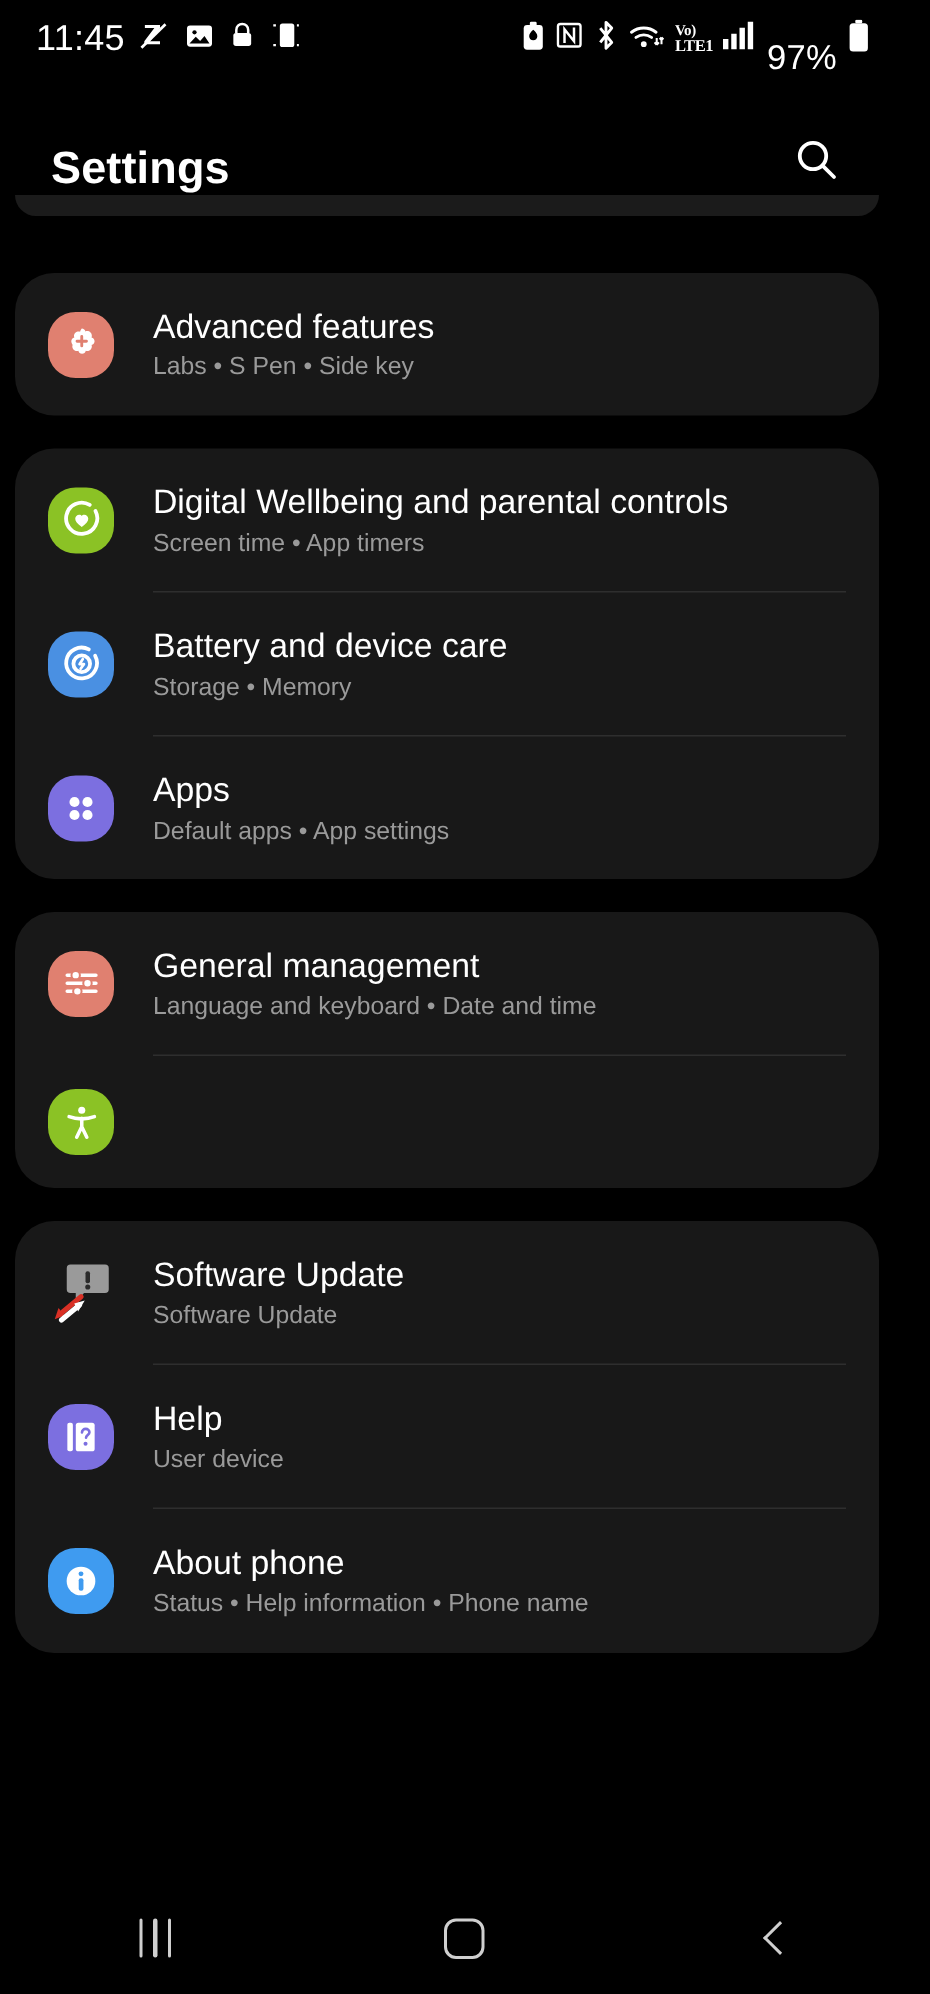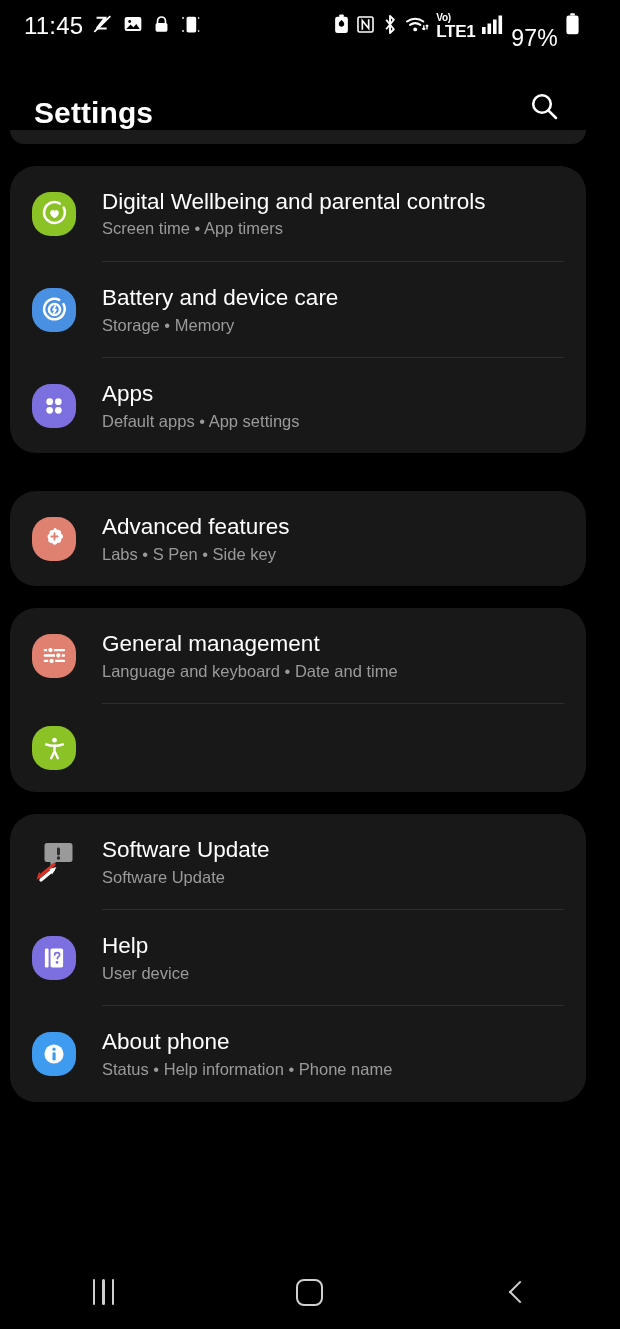--- a/index.html
+++ b/index.html
@@ -138,23 +138,23 @@
       </span>
       <span class="sb-ic">
         <svg width="24" height="20" viewBox="0 0 26 22">
             <path d="M2 8.2a15 15 0 0118 0" stroke="#fff" stroke-width="2.2" fill="none" stroke-linecap="round"></path>
             <path d="M5.3 12a10 10 0 0111.4 0" stroke="#fff" stroke-width="2.2" fill="none" stroke-linecap="round"></path>
             <circle cx="11" cy="17" r="2.1" fill="#fff"></circle>
             <path d="M20.5 12.5v5M20.5 17.5l-1.6-1.8M20.5 17.5l1.6-1.8" stroke="#fff" stroke-width="1.5" fill="none"></path>
             <path d="M24 17v-5M24 12l-1.4 1.6M24 12l1.4 1.6" stroke="#fff" stroke-width="1.5" fill="none"></path>
           </svg>
       </span>
-      <span class="sb-ic" style="display:flex;flex-direction:column;line-height:1;">
+      <span class="sb-ic" style="display:flex;flex-direction:column;line-height:1;font-family:Liberation Serif, serif;">
         <span style="font-size:10px;color:#fff;font-weight:700;letter-spacing:-.3px;">Vo)</span>
-        <span style="font-size:17px;color:#fff;font-weight:700;letter-spacing:-.3px;">LTE1</span>
+        <span style="font-size:11px;color:#fff;font-weight:700;letter-spacing:-.3px;">LTE1</span>
       </span>
       <span class="sb-ic">
         <svg width="22" height="19" viewBox="0 0 22 19">
             <rect x="0" y="12" width="3.6" height="7" fill="#fff"></rect>
             <rect x="5.5" y="8.5" width="3.6" height="10.5" fill="#fff"></rect>
             <rect x="11" y="4.5" width="3.6" height="14.5" fill="#fff"></rect>
             <rect x="16.5" y="0.5" width="3.6" height="18.5" fill="#fff"></rect>
           </svg>
       </span>
       <span class="sb-clock" style="font-size:23px;margin-top:25px;">97%</span>
@@ -175,20 +175,36 @@
             <circle cx="10.5" cy="10.5" r="6.6" stroke="#fff" stroke-width="1.9" fill="none"></circle>
             <path d="M15.4 15.4L21 21" stroke="#fff" stroke-width="1.9" stroke-linecap="round"></path>
           </svg>
       </span>
     </div>
   </div>
 
   <div class="scroll">
     <div class="card-stub"></div>
     <div id="cards-host">
+        <div class="card first">
+          <div class="row">
+            <div class="icon-wrap">
+              <div class="sq" style="background: rgb(224, 128, 112);">
+                <svg width="27" height="27" viewBox="0 0 24 24">
+                  <path fill="#fff" d="M12 2.6c1.1 0 2 .8 2.2 1.8 1 -.4 2.2-.2 3 .6s1 2 .6 3c1 .2 1.8 1.1 1.8 2.2s-.8 2-1.8 2.2c.4.8.2 2-.6 2.8s-2 1-2.8.6c-.2 1-1.1 1.8-2.2 1.8s-2-.8-2.2-1.8c-.8.4-2 .2-2.8-.6s-1-2-.6-2.8C6.6 12.2 5.8 11.3 5.8 10.2S6.6 8.2 7.6 8c-.4-.8-.2-2 .6-2.8s2-1 2.8-.6C11.2 3.4 12.1 2.6 12 2.6z"></path>
+                  <path d="M12 7.4v5.6M9.2 10.2h5.6" stroke="#e08070" stroke-width="1.7" stroke-linecap="round"></path>
+                </svg>
+              </div>
+            </div>
+            <div class="row-text">
+              <div class="row-title">Advanced features</div>
+              <div class="row-sub">Labs  •  S Pen  •  Side key</div>
+            </div>
+          </div>
+        </div>
         <div class="card">
           <div class="row">
             <div class="icon-wrap">
               <div class="sq" style="background: rgb(139, 194, 37);">
                 <svg width="29" height="29" viewBox="0 0 24 24">
                   <path d="M19.6 7.2a8.6 8.6 0 11-3.2-3.4" stroke="#fff" stroke-width="2.1" fill="none" stroke-linecap="round"></path>
                   <path d="M12 16c-2.3-1.7-3.6-3-3.6-4.5 0-1.3 1-2.3 2.2-2.3.7 0 1.2.3 1.4.7.2-.4.7-.7 1.4-.7 1.2 0 2.2 1 2.2 2.3 0 1.5-1.3 2.8-3.6 4.5z" fill="#fff"></path>
                 </svg>
               </div>
             </div>
@@ -221,36 +237,20 @@
                   <circle cx="8" cy="8" r="3.1" fill="#fff"></circle>
                   <circle cx="16" cy="8" r="3.1" fill="#fff"></circle>
                   <circle cx="8" cy="16" r="3.1" fill="#fff"></circle>
                   <circle cx="16" cy="16" r="3.1" fill="#fff"></circle>
                 </svg>
               </div>
             </div>
             <div class="row-text">
               <div class="row-title">Apps</div>
               <div class="row-sub">Default apps  •  App settings</div>
-            </div>
-          </div>
-        </div>
-        <div class="card first">
-          <div class="row">
-            <div class="icon-wrap">
-              <div class="sq" style="background: rgb(224, 128, 112);">
-                <svg width="27" height="27" viewBox="0 0 24 24">
-                  <path fill="#fff" d="M12 2.6c1.1 0 2 .8 2.2 1.8 1 -.4 2.2-.2 3 .6s1 2 .6 3c1 .2 1.8 1.1 1.8 2.2s-.8 2-1.8 2.2c.4.8.2 2-.6 2.8s-2 1-2.8.6c-.2 1-1.1 1.8-2.2 1.8s-2-.8-2.2-1.8c-.8.4-2 .2-2.8-.6s-1-2-.6-2.8C6.6 12.2 5.8 11.3 5.8 10.2S6.6 8.2 7.6 8c-.4-.8-.2-2 .6-2.8s2-1 2.8-.6C11.2 3.4 12.1 2.6 12 2.6z"></path>
-                  <path d="M12 7.4v5.6M9.2 10.2h5.6" stroke="#e08070" stroke-width="1.7" stroke-linecap="round"></path>
-                </svg>
-              </div>
-            </div>
-            <div class="row-text">
-              <div class="row-title">Advanced features</div>
-              <div class="row-sub">Labs  •  S Pen  •  Side key</div>
             </div>
           </div>
         </div>
         <div class="card">
           <div class="row">
             <div class="icon-wrap">
               <div class="sq" style="background: rgb(224, 128, 112);">
                 <svg width="27" height="27" viewBox="0 0 24 24">
                   <path d="M3.4 7.2h17M3.4 12h17M3.4 16.8h17" stroke="#fff" stroke-width="2.1" stroke-linecap="round"></path>
                   <circle cx="8.4" cy="7.2" r="2.5" fill="#fff" stroke="#e08070" stroke-width="1.2"></circle>

